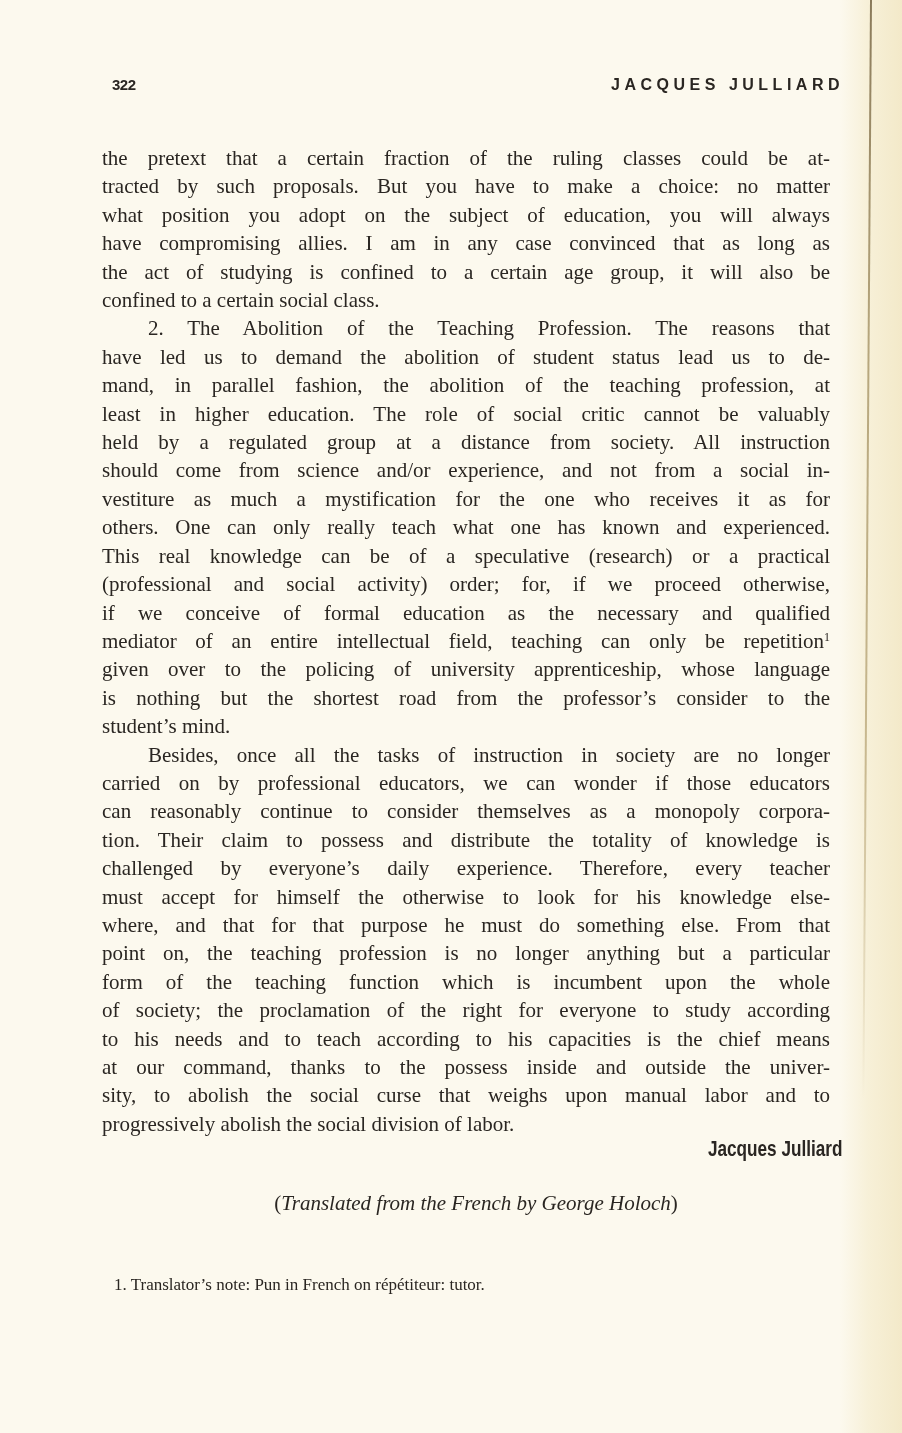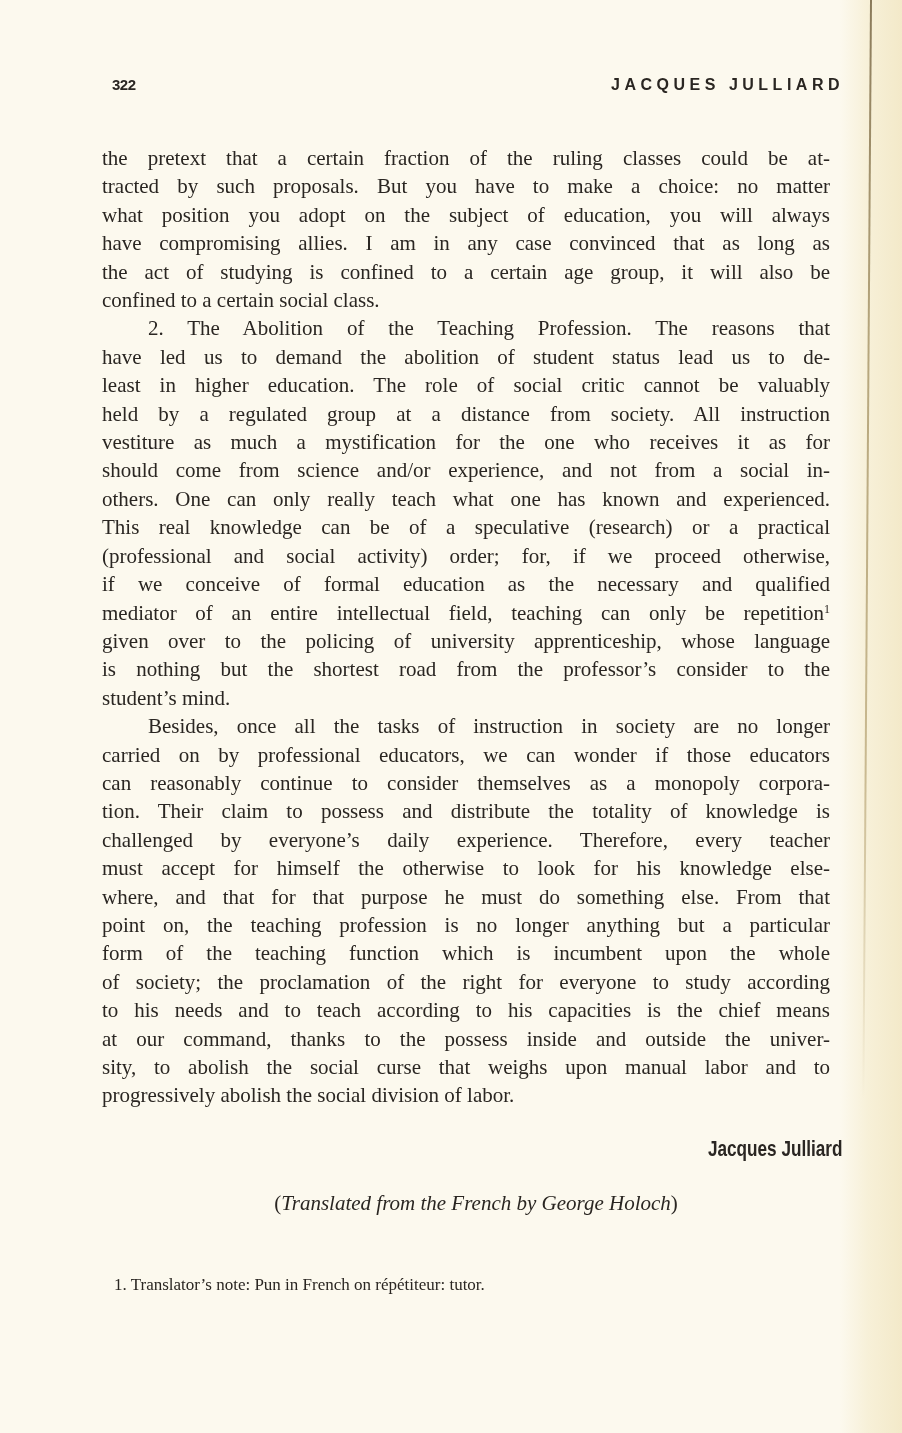--- a/index.html
+++ b/index.html
@@ -117,24 +117,25 @@
     <span class="line">tracted by such proposals. But you have to make a choice: no matter</span>
     <span class="line">what position you adopt on the subject of education, you will always</span>
     <span class="line">have compromising allies. I am in any case convinced that as long as</span>
     <span class="line"><span class="it">the act of studying</span><span> is confined to a certain age group, it will also be</span></span>
     <span class="line last">confined to a certain social class.</span>
   </p>
 
   <p>
     <span class="line indent"><span>2. </span><span class="it">The Abolition of the Teaching Profession.</span><span> The reasons that</span></span>
     <span class="line">have led us to demand the abolition of student status lead us to de-</span>
+    <span class="line">mand, in parallel fashion, the abolition of the teaching profession, at</span>
     <span class="line">least in higher education. The role of social critic cannot be valuably</span>
     <span class="line">held by a regulated group at a distance from society. All instruction</span>
+    <span class="line">should come from science and/or experience, and not from a social in-</span>
     <span class="line">vestiture as much a mystification for the one who receives it as for</span>
-    <span class="line">should come from science and/or experience, and not from a social in-</span>
     <span class="line">others. One can only really teach what one has known and experienced.</span>
     <span class="line">This real knowledge can be of a speculative (research) or a practical</span>
     <span class="line">(professional and social activity) order; for, if we proceed otherwise,</span>
     <span class="line">if we conceive of formal education as the necessary and qualified</span>
     <span class="line"><span>mediator of an entire intellectual field, teaching can only be </span><span class="it">repetition</span><sup>1</sup></span>
     <span class="line">given over to the policing of university apprenticeship, whose language</span>
     <span class="line">is nothing but the shortest road from the professor’s consider to the</span>
     <span class="line last">student’s mind.</span>
   </p>
 

